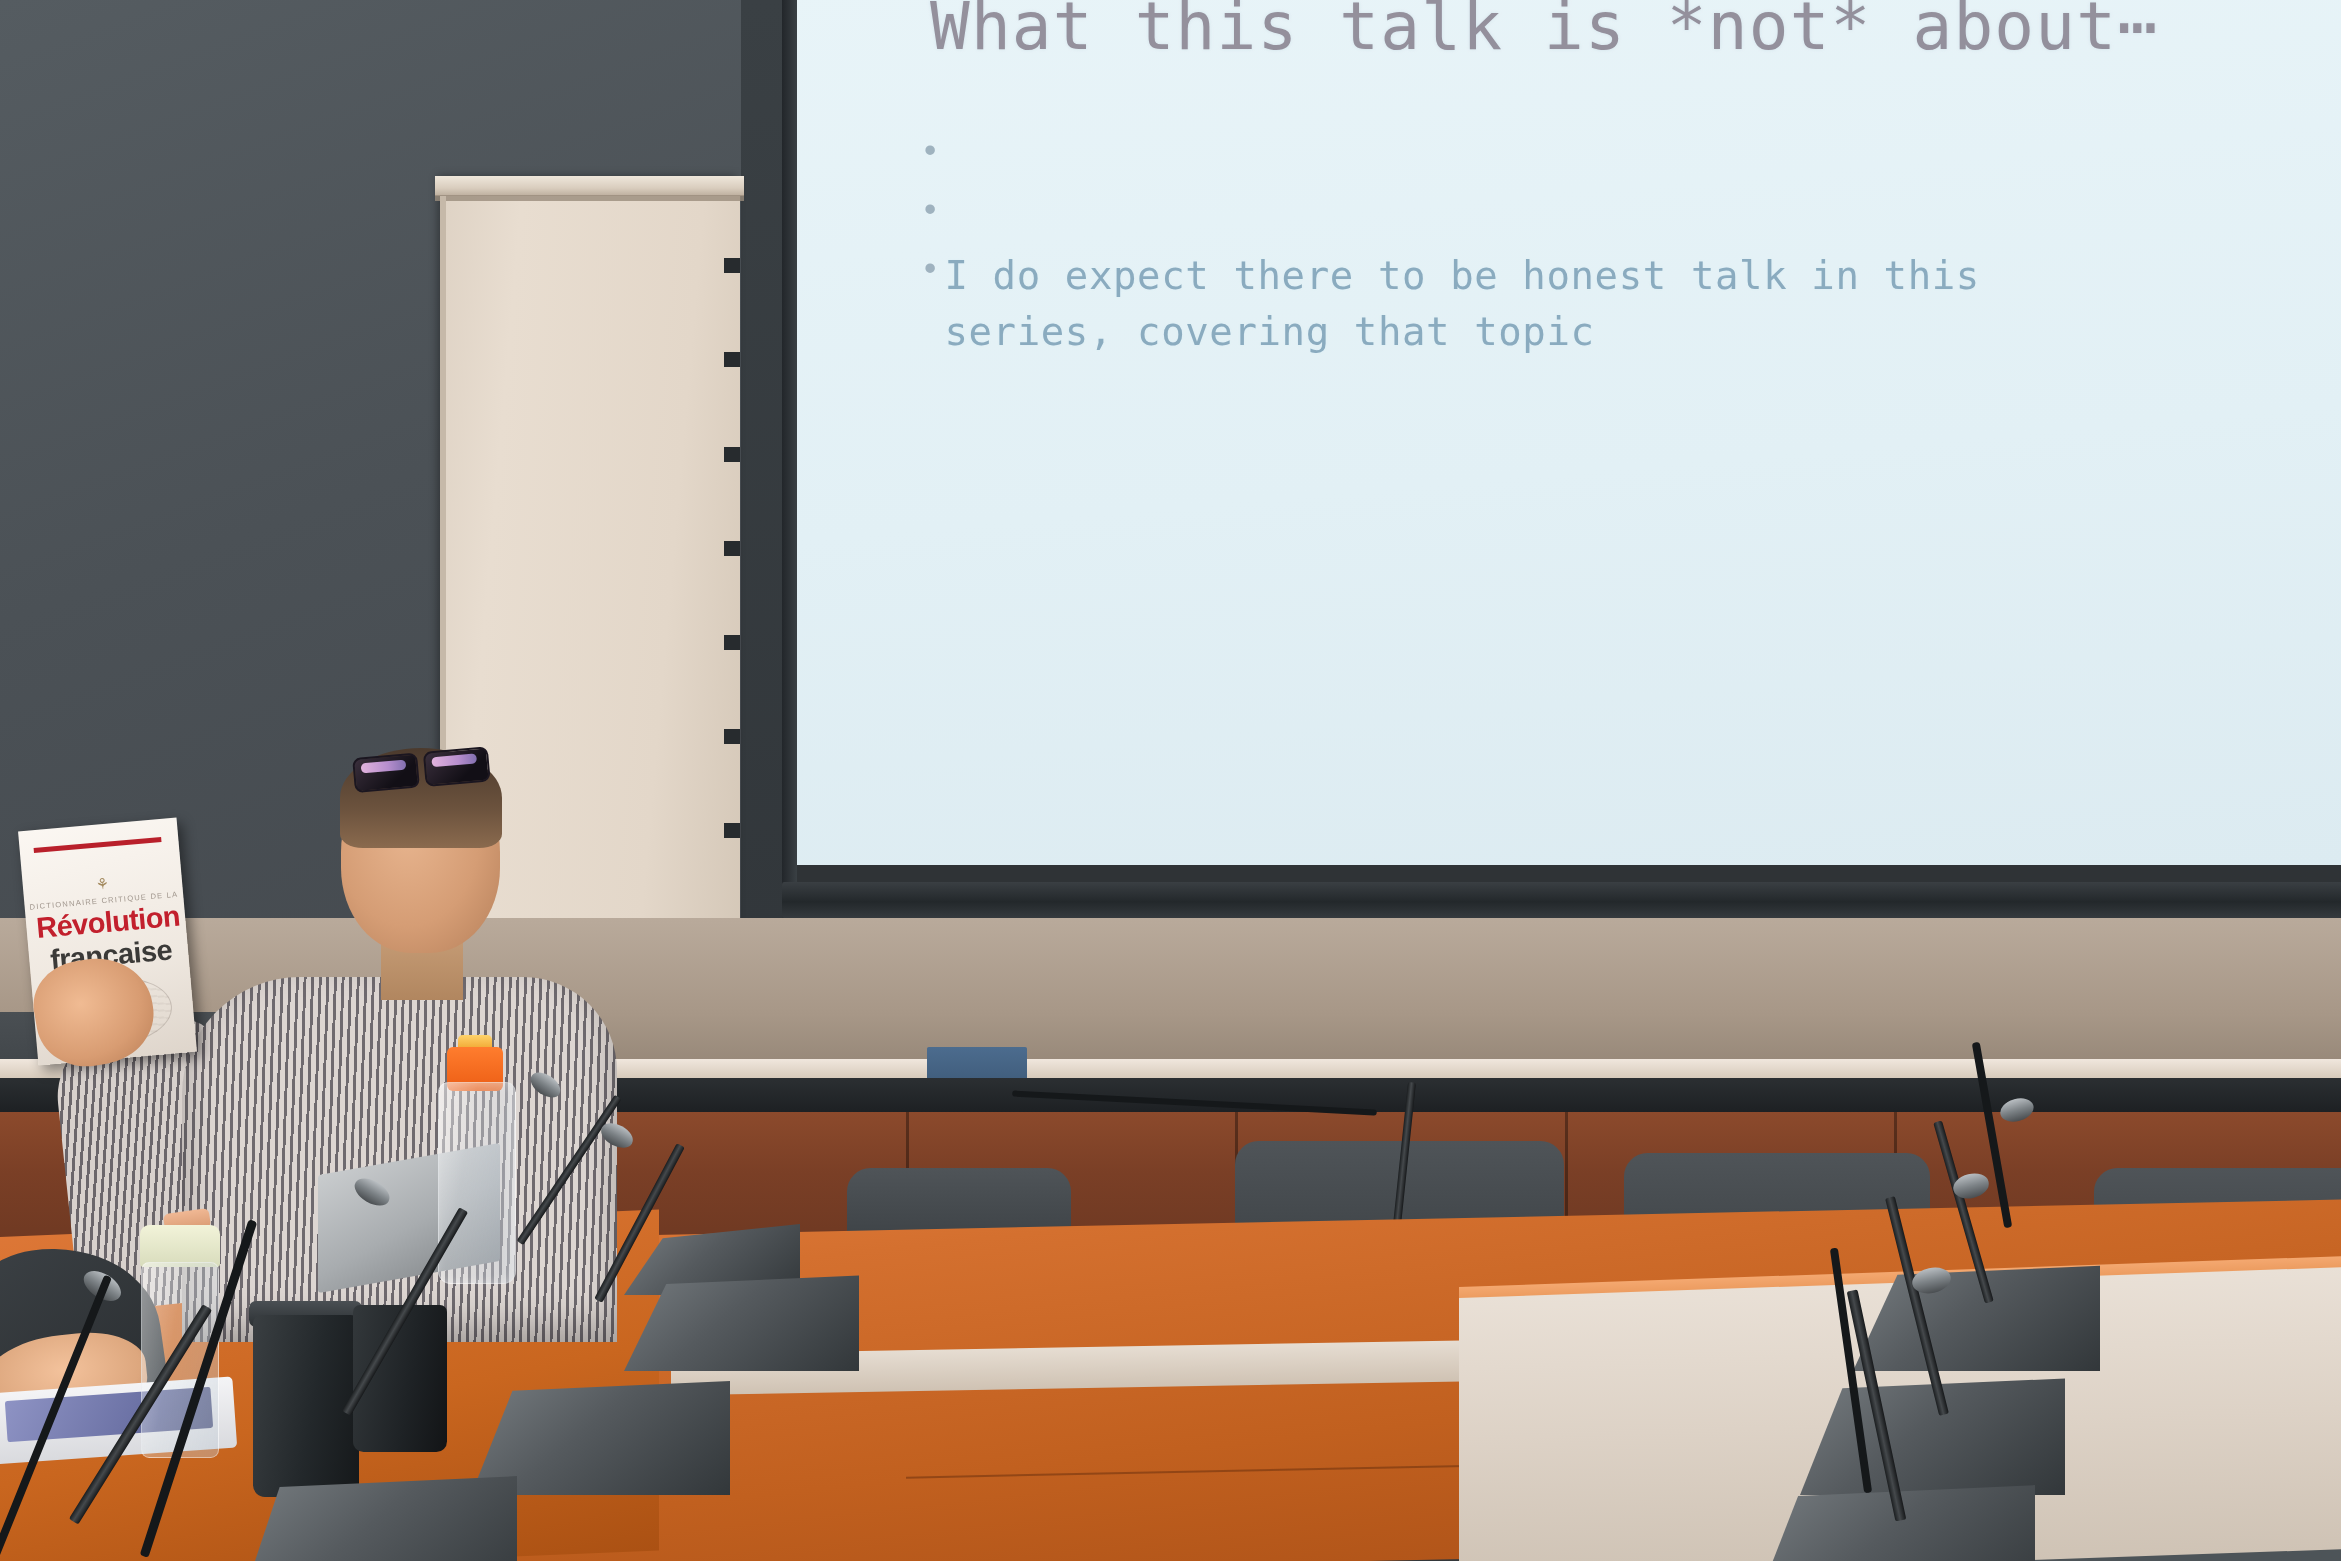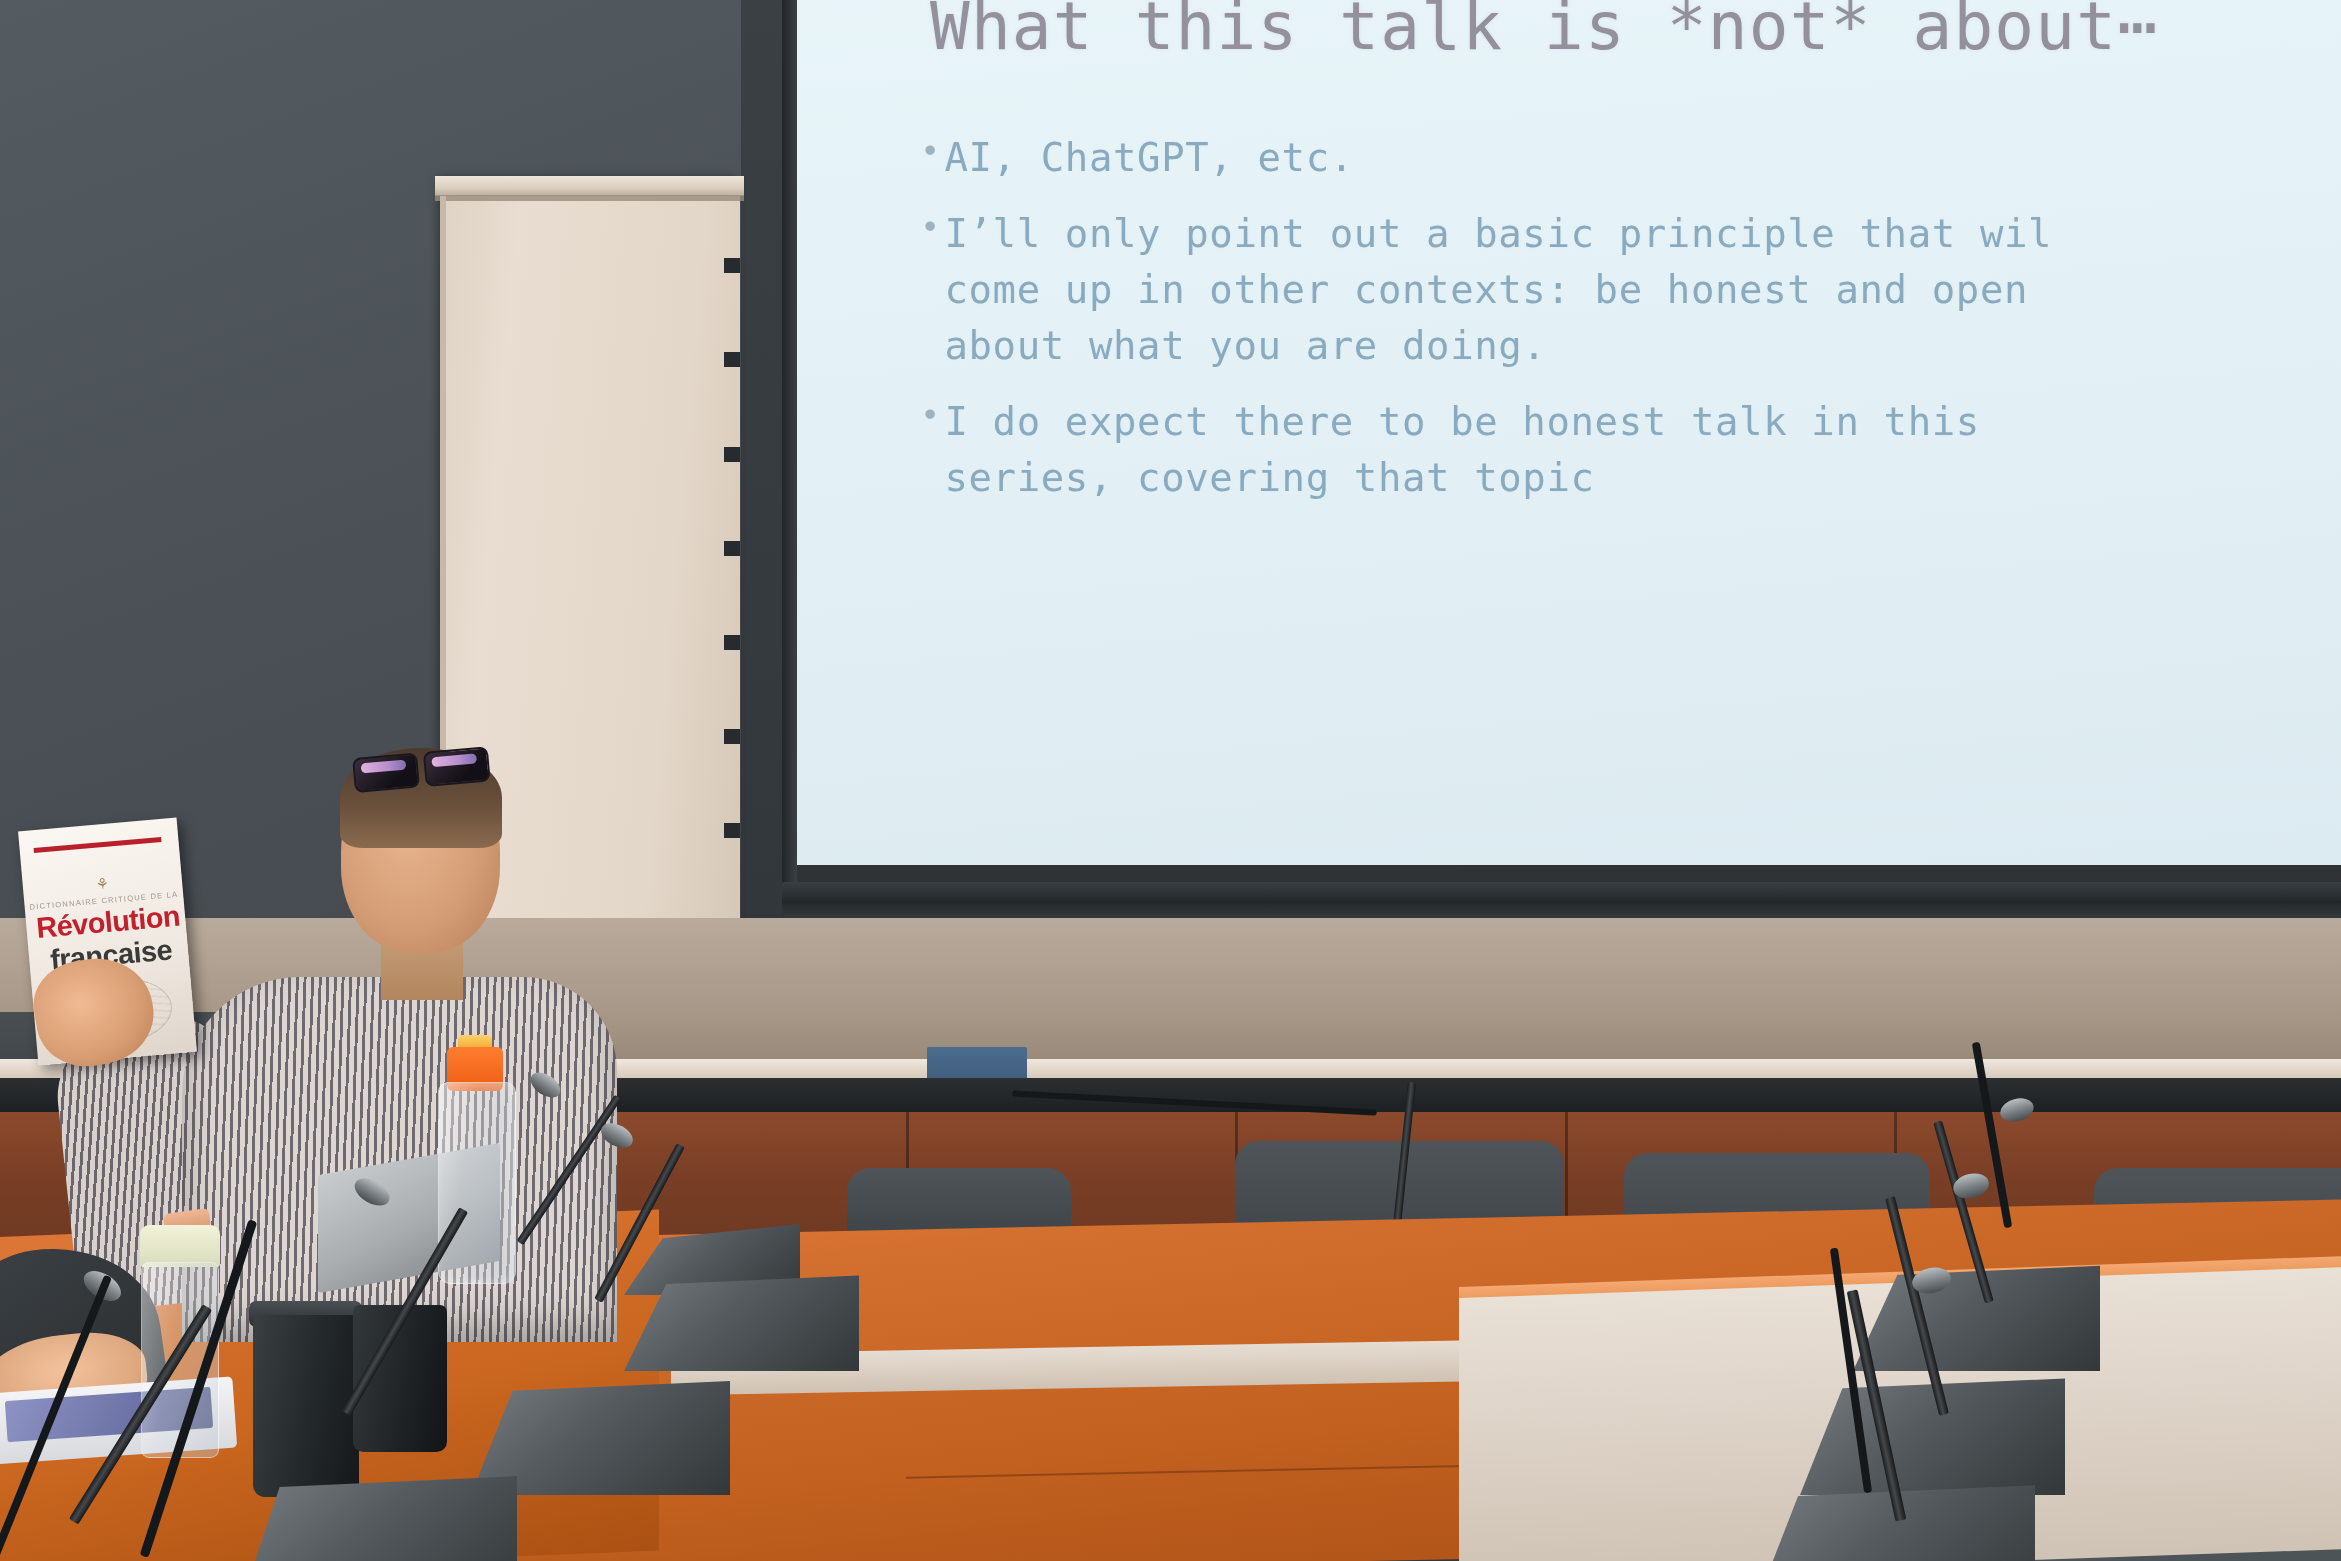--- a/index.html
+++ b/index.html
@@ -429,27 +429,23 @@
   <div class="abs screen-frame"></div>
   <div class="abs screen-surface"></div>
   <div class="abs screen-frame-left"></div>
 
   <div class="abs slide">
     <div class="slide-title">What this talk is *not* about⋯</div>
 
     <div class="bullets">
       <div class="bullet">
         <span class="dot">•</span>
-        <span class="txt">AI, ChatGPT, etc.</span>
       </div>
       <div class="bullet">
         <span class="dot">•</span>
-        <span class="txt">I’ll only point out a basic principle that wil
-come up in other contexts: be honest and open
-about what you are doing.</span>
       </div>
       <div class="bullet">
         <span class="dot">•</span>
         <span class="txt">I do expect there to be honest talk in this
 series, covering that topic</span>
       </div>
     </div>
   </div>
 
   <div class="abs screen-bottom-bar"></div>

